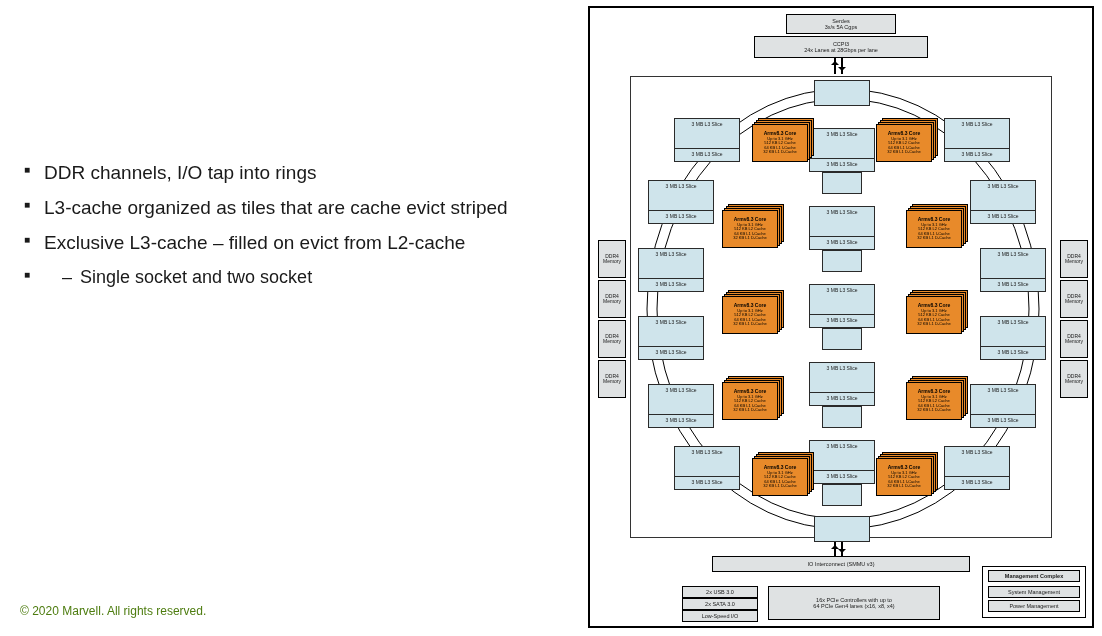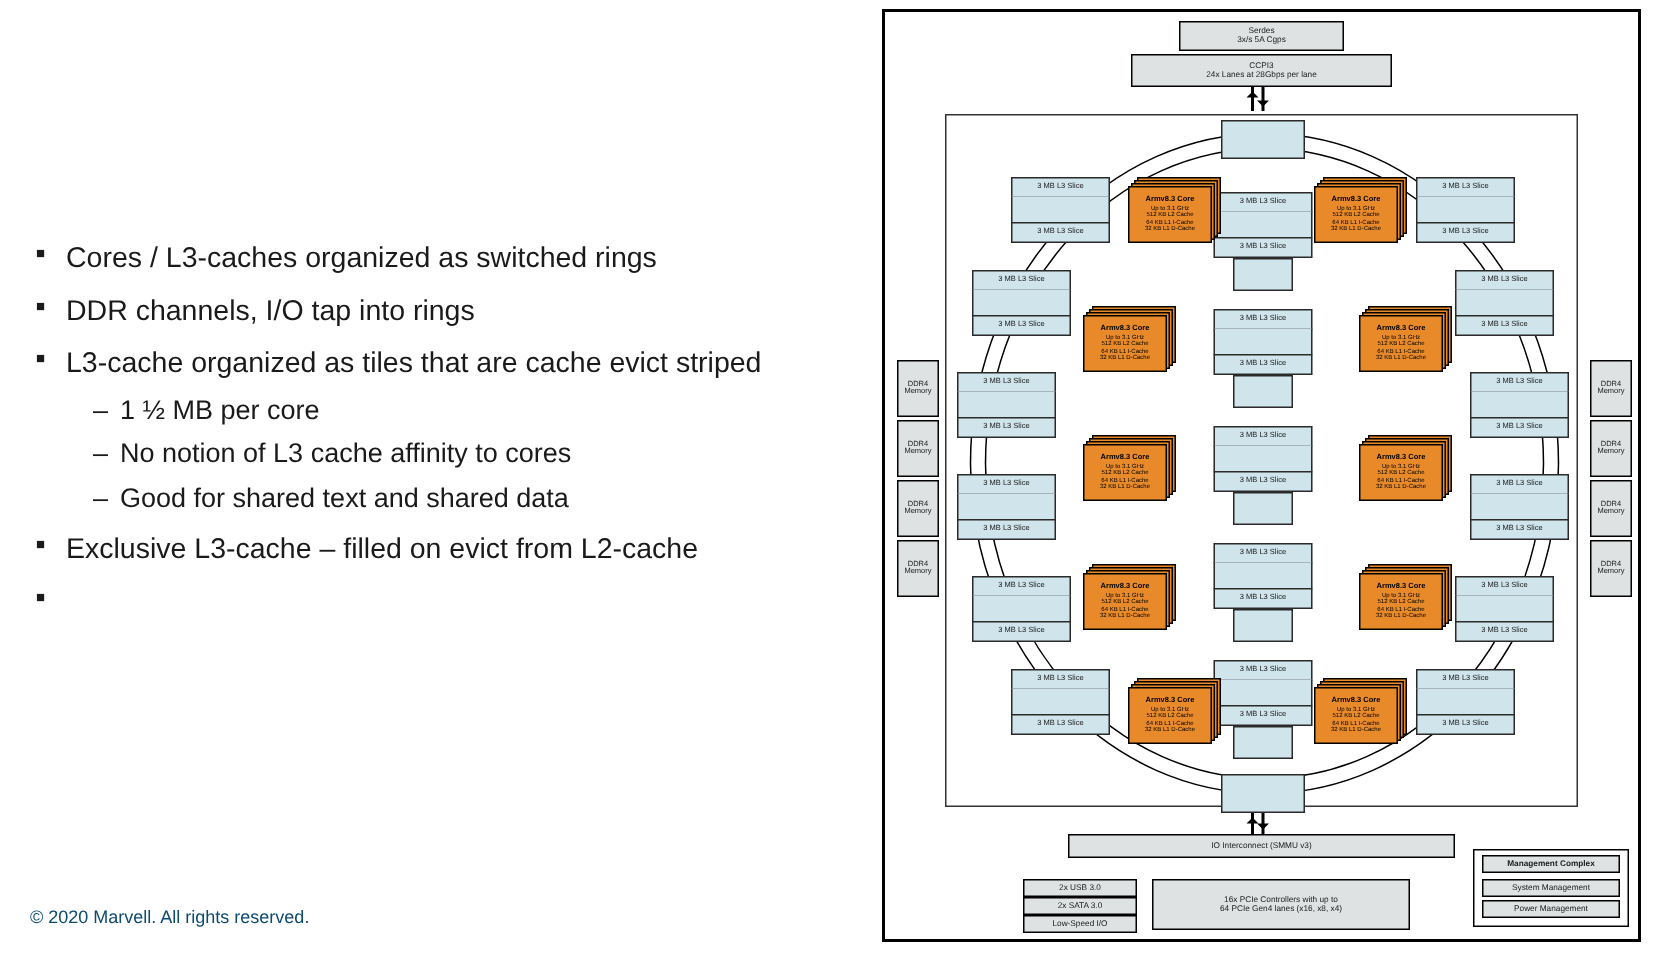--- a/index.html
+++ b/index.html
@@ -28,21 +28,21 @@
   ul.bullets > li::before {
     content:"■"; position:absolute; left:0; top:3px;
     font-size:10px; color:#1a1a1a;
   }
   ul.sub { list-style:none; padding:0; margin:4px 0 4px 18px; }
   ul.sub > li { margin-bottom:4px; position:relative; padding-left:18px; font-size:18px;}
   ul.sub > li::before { content:"–"; position:absolute; left:0; top:0; }
 
   .copyright {
     position:absolute; left:20px; bottom:18px;
-    font-size:12px; color:#0c4a6e;
+    font-size:12px; color:#4d7c0f;
   }
 
   
   .diagram {
     position:absolute;
     right:8px; top:6px;
     width:506px; height:622px;
     border:2px solid #000;
     box-sizing:border-box;
     background:#fff;
@@ -137,32 +137,29 @@
   .arrow.up::after{ top:-1px; bottom:auto; border:4px solid transparent; border-bottom-color:#000; }
 </style>
 </head>
 <body>
 
 <div class="title">
   <br>
 </div>
 
 <ul class="bullets">
-  <li>Cores / L3-caches organized as switched rings</li>
   <li>DDR channels, I/O tap into rings</li>
   <li>
     <span>L3-cache organized as tiles that are cache evict striped</span>
-    <ul class="sub">
-      <li>1 ½ MB per core</li>
-      <li>No notion of L3 cache affinity to cores</li>
-      <li>Good for shared text and shared data</li>
-    </ul>
   </li>
   <li>Exclusive L3-cache – filled on evict from L2-cache</li>
   <li>
+    <ul class="sub">
+      <li>Single socket and two socket</li>
+    </ul>
   </li>
 </ul>
 
 <div class="copyright">© 2020 Marvell. All rights reserved.</div>
 
 <div class="diagram">
 
   <div class="misc" style="left:196px; top:6px; width:110px; height:20px; white-space:pre;">Serdes
 3x/s 5A Cgps</div>
   <div class="misc" style="left:164px; top:28px; width:174px; height:22px; white-space:pre;">CCPI3

